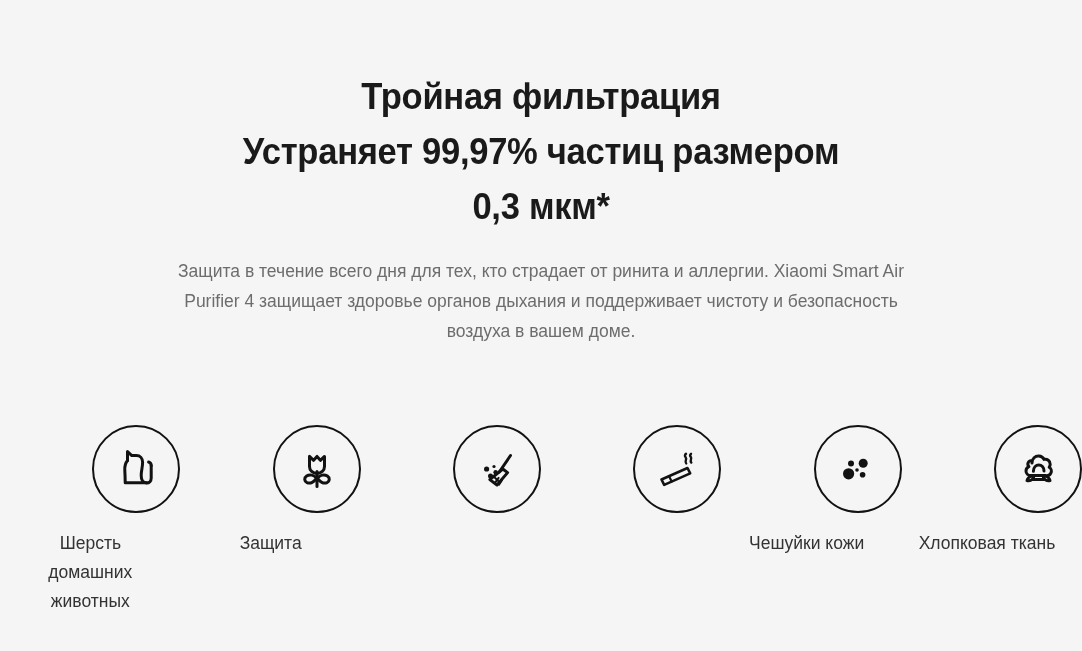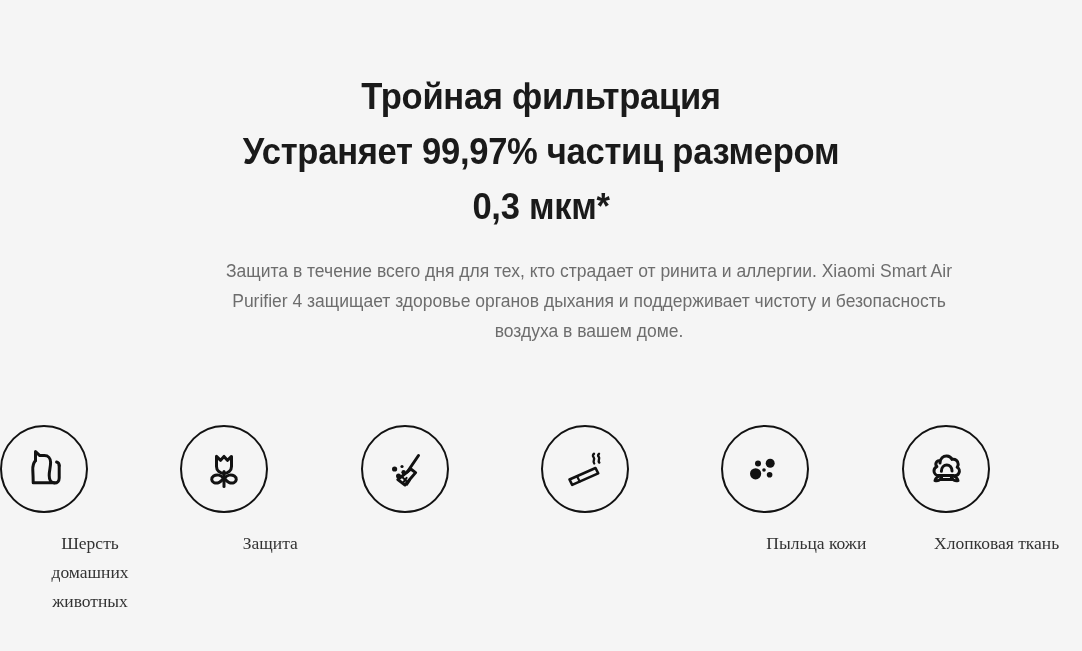--- a/index.html
+++ b/index.html
@@ -47,40 +47,38 @@
   .subtext {
     position: absolute;
     top: 238px;
     left: 176px;
     width: 730px;
     text-align: center;
     color: #6d6d6d;
     font-size: 17.5px;
     line-height: 30px;
     font-weight: normal;
-    margin-left: 48px;
   }
 
   
   .icon-row {
     position: absolute;
     top: 425px;
     left: 0;
     width: 1082px;
     display: flex;
     flex-direction: row;
     align-items: flex-start;
     justify-content: flex-start;
   }
   .icon-cell {
     width: 180.33px;
     display: flex;
     flex-direction: column;
-    align-items: flex-start;
-    font-family: Liberation Serif, serif;
+    align-items: flex-end;
   }
   .icon-circle {
     width: 88px;
     height: 88px;
     border-radius: 50%;
     border: 2px solid #121212;
     box-sizing: border-box;
     display: flex;
     align-items: center;
     justify-content: center;
@@ -186,21 +184,21 @@
     <div class="icon-cell wide">
       <div class="icon-circle">
         <svg width="56" height="56" viewBox="0 0 56 56">
           <circle cx="21.0" cy="22.5" r="3.0" fill="#121212"></circle>
           <circle cx="33.2" cy="22.2" r="4.5" fill="#121212"></circle>
           <circle cx="27.0" cy="29.0" r="1.8" fill="#121212"></circle>
           <circle cx="18.6" cy="32.8" r="5.6" fill="#121212"></circle>
           <circle cx="32.6" cy="33.8" r="2.8" fill="#121212"></circle>
         </svg>
       </div>
-      <div class="icon-label">Пыльца кожи</div>
+      <div class="icon-label">Чешуйки кожи</div>
     </div>
 
     <div class="icon-cell wide">
       <div class="icon-circle">
         <svg width="56" height="56" viewBox="0 0 56 56" fill="none" stroke="#121212" stroke-width="3" stroke-linejoin="round" stroke-linecap="round">
 
           <path d="M22.0 22.0 C22.0 17.6 25.2 14.8 28.8 15.0 C31.4 15.1 33.2 16.6 34.0 18.4
                    C37.2 17.6 40.2 19.8 40.2 23.2 C40.2 24.4 39.8 25.4 39.2 26.2
                    C41.2 27.4 42.0 30.0 40.8 32.2 C39.8 34.1 37.6 35.0 35.6 34.6
                    L20.6 34.6 C18.2 34.6 16.0 32.6 16.0 30.0 C16.0 28.0 17.2 26.3 18.9 25.6

